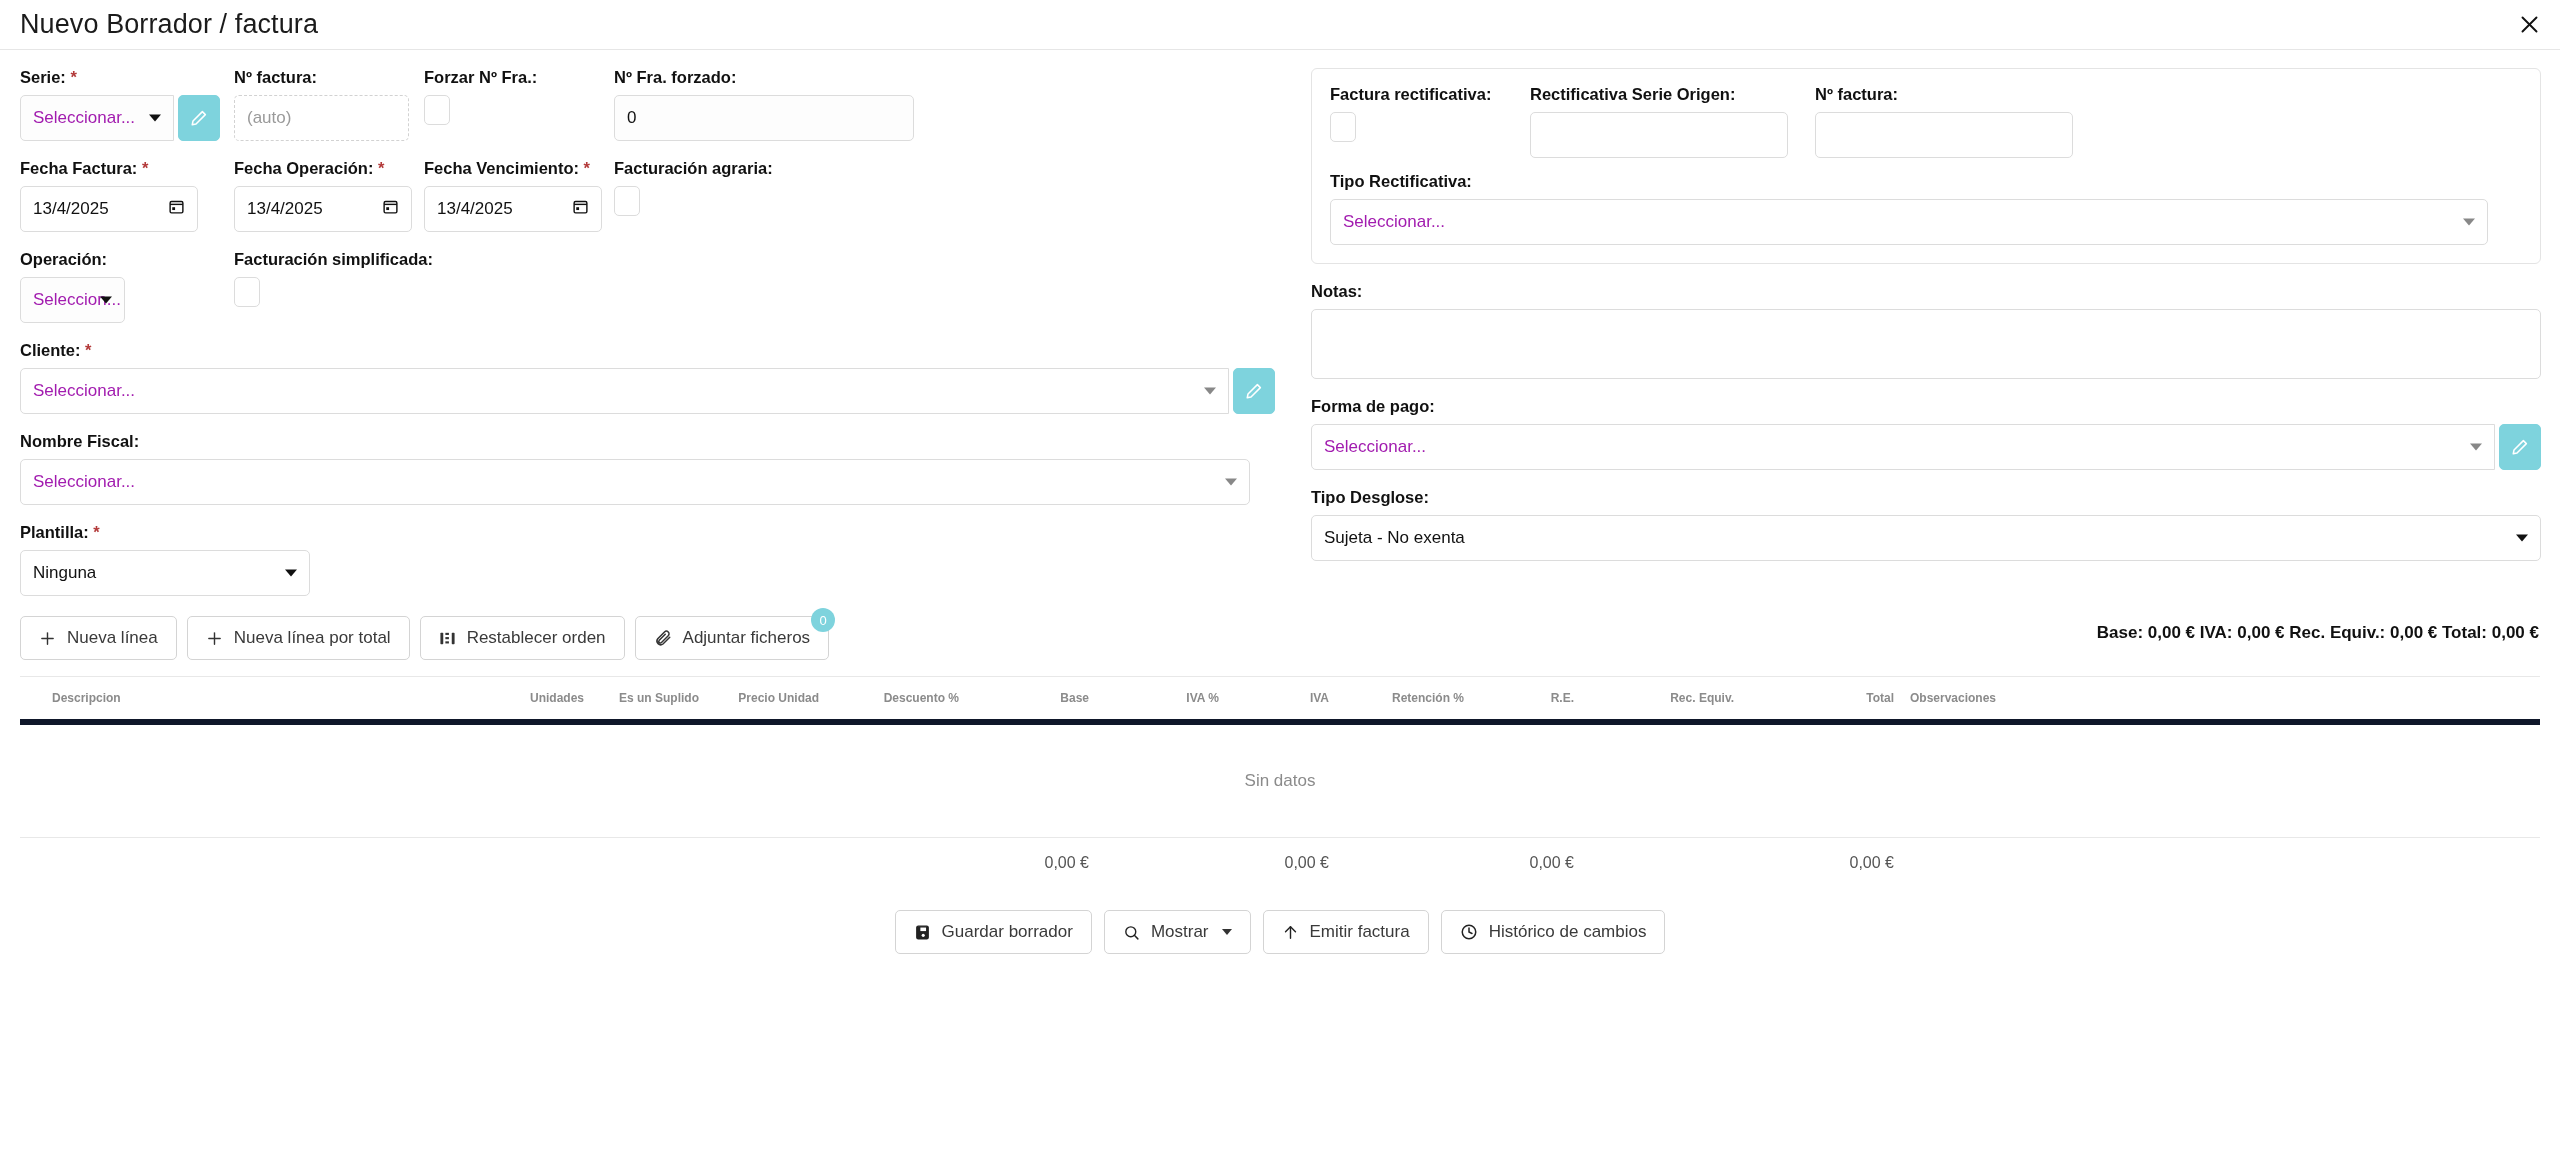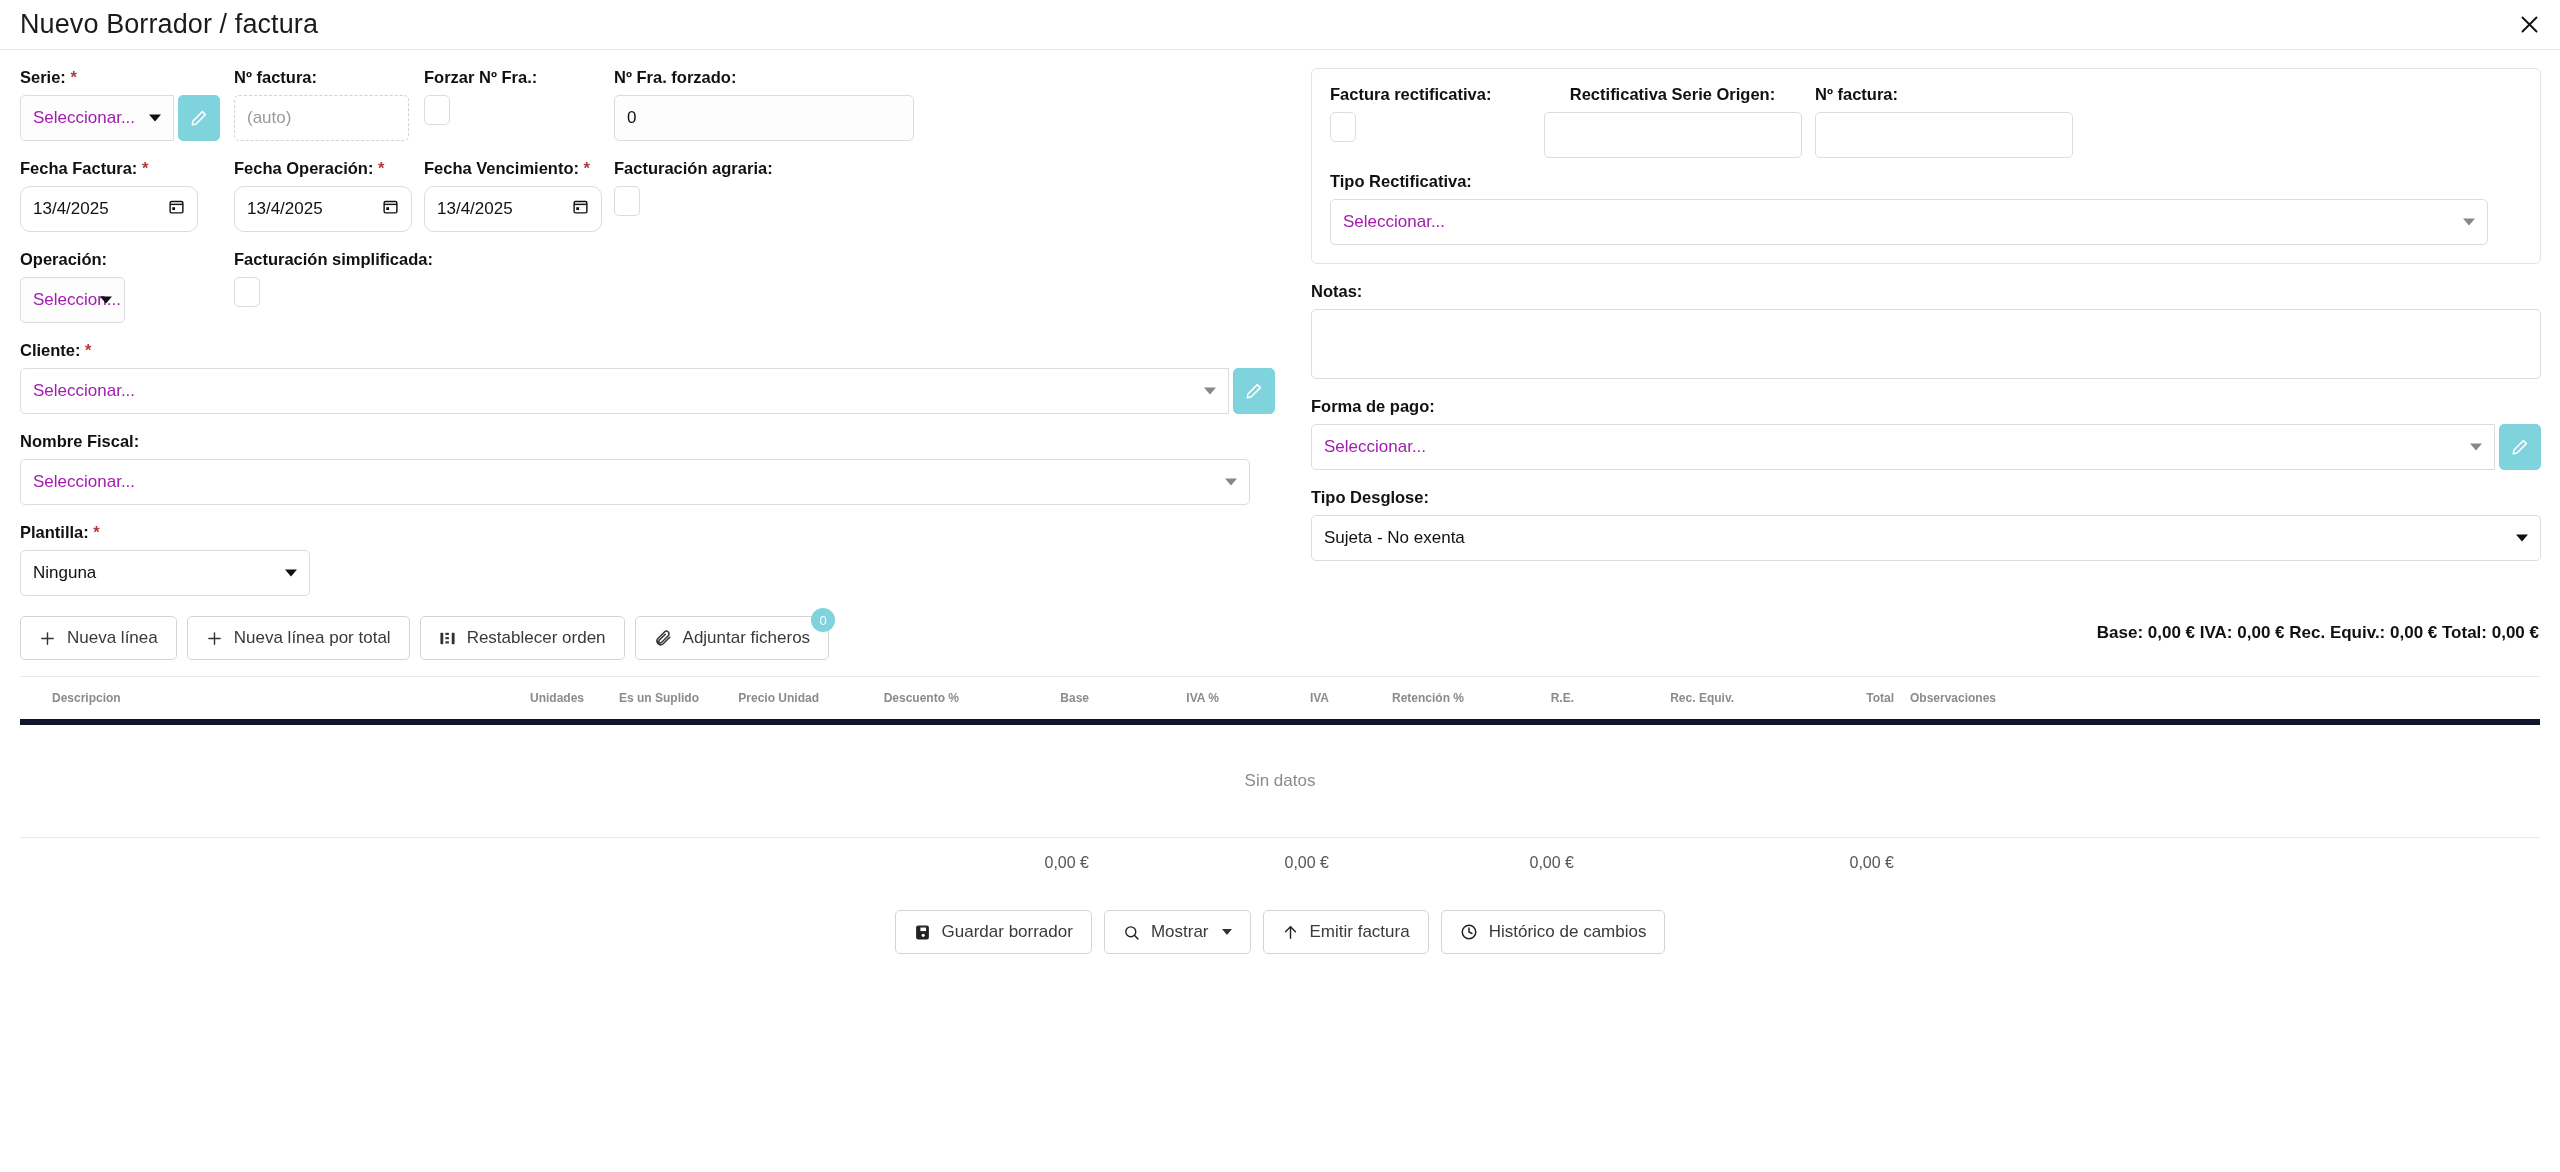--- a/index.html
+++ b/index.html
@@ -117,21 +117,21 @@
   
   .checkbox {
     width: 26px; height: 30px;
     border: 1px solid #dcdcdc;
     border-radius: 5px;
     background: #fff;
     cursor: pointer;
   }
 
   
-  .datectl { justify-content: space-between; border-radius: 10px; }
+  .datectl { justify-content: space-between; }
   .cal-ico { flex: none; margin-left: 8px; cursor: pointer; }
 
   
   .textarea {
     height: 70px;
     border: 1px solid #dcdcdc;
     border-radius: 5px;
     background: #fff;
     width: 100%;
   }
@@ -434,21 +434,21 @@
     </div>
 
     <div class="col-right">
 
       <div class="card">
         <div class="row">
           <div class="field" style="width:200px;">
             <span class="label">Factura rectificativa:</span>
             <div class="checkbox"></div>
           </div>
-          <div class="field" style="width:285px;align-items:center;">
+          <div class="field" style="width:285px;">
             <span class="label">Rectificativa Serie Origen:</span>
             <div class="ctl" style="width:258px;">
               <span></span>
             </div>
           </div>
           <div class="field" style="width:285px;">
             <span class="label">Nº factura:</span>
             <div class="ctl" style="width:258px;">
               <span></span>
             </div>

